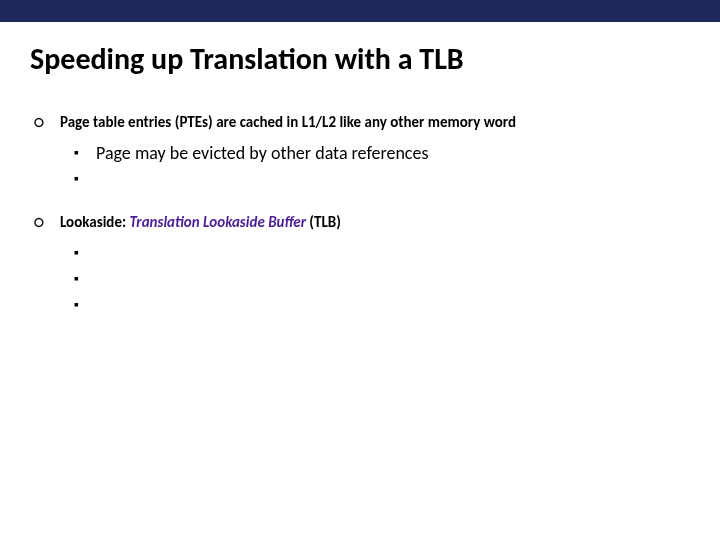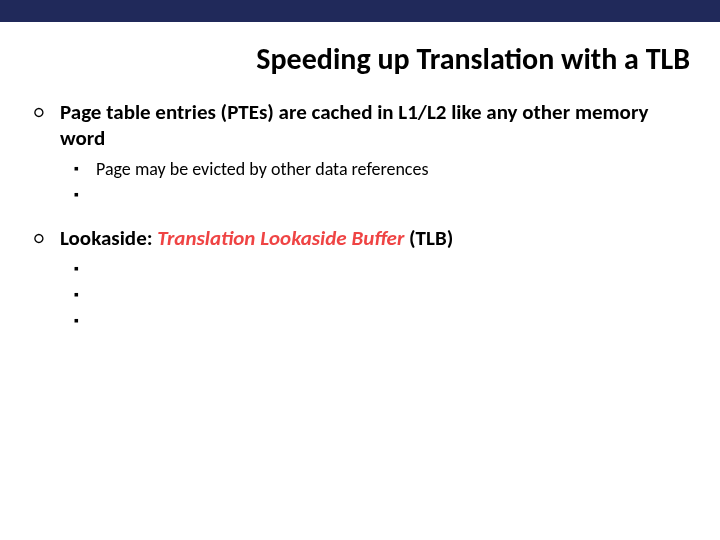--- a/index.html
+++ b/index.html
@@ -1,24 +1,24 @@
 <!DOCTYPE html>
 <html><head>
 <meta charset="utf-8">
 <style>
   * { margin: 0; padding: 0; box-sizing: border-box; }
   html, body { width: 720px; height: 540px; font-family: Calibri, Arial, sans-serif; background: #fff; color: #000; }
   .top-bar { width: 100%; height: 22px; background: #20295a; }
   .slide { padding: 18px 30px 0 30px; }
-  .title { font-size: 30px; font-weight: 700; margin-bottom: 22px; text-align: right; }
+  .title { font-size: 30px; font-weight: 700; margin-bottom: 32px; }
   ul.l1 { list-style: none; padding-left: 4px; }
   ul.l1 > li { display: flex; margin-bottom: 6px; }
   ul.l1 > li > .bullet { flex: 0 0 26px; font-size: 18px; line-height: 26px; }
-  ul.l1 > li > .txt { font-size: 21px; font-weight: 700; line-height: 26px; }
-  .txt .emph { color: #ef4444; font-style: italic; font-weight: 700; }
+  ul.l1 > li > .txt { font-size: 15px; font-weight: 700; line-height: 26px; }
+  .txt .emph { color: #4c1d95; font-style: italic; font-weight: 700; }
   ul.l2 { list-style: none; padding-left: 44px; margin-top: 4px; margin-bottom: 18px; }
   ul.l2 > li { display: flex; margin-bottom: 2px; }
   ul.l2 > li > .bullet { flex: 0 0 22px; font-size: 14px; line-height: 24px; }
   ul.l2 > li > .txt2 { font-size: 18px; font-weight: 400; line-height: 24px; }
 </style>
 </head>
 <body>
 
 <div class="top-bar"></div>
 

